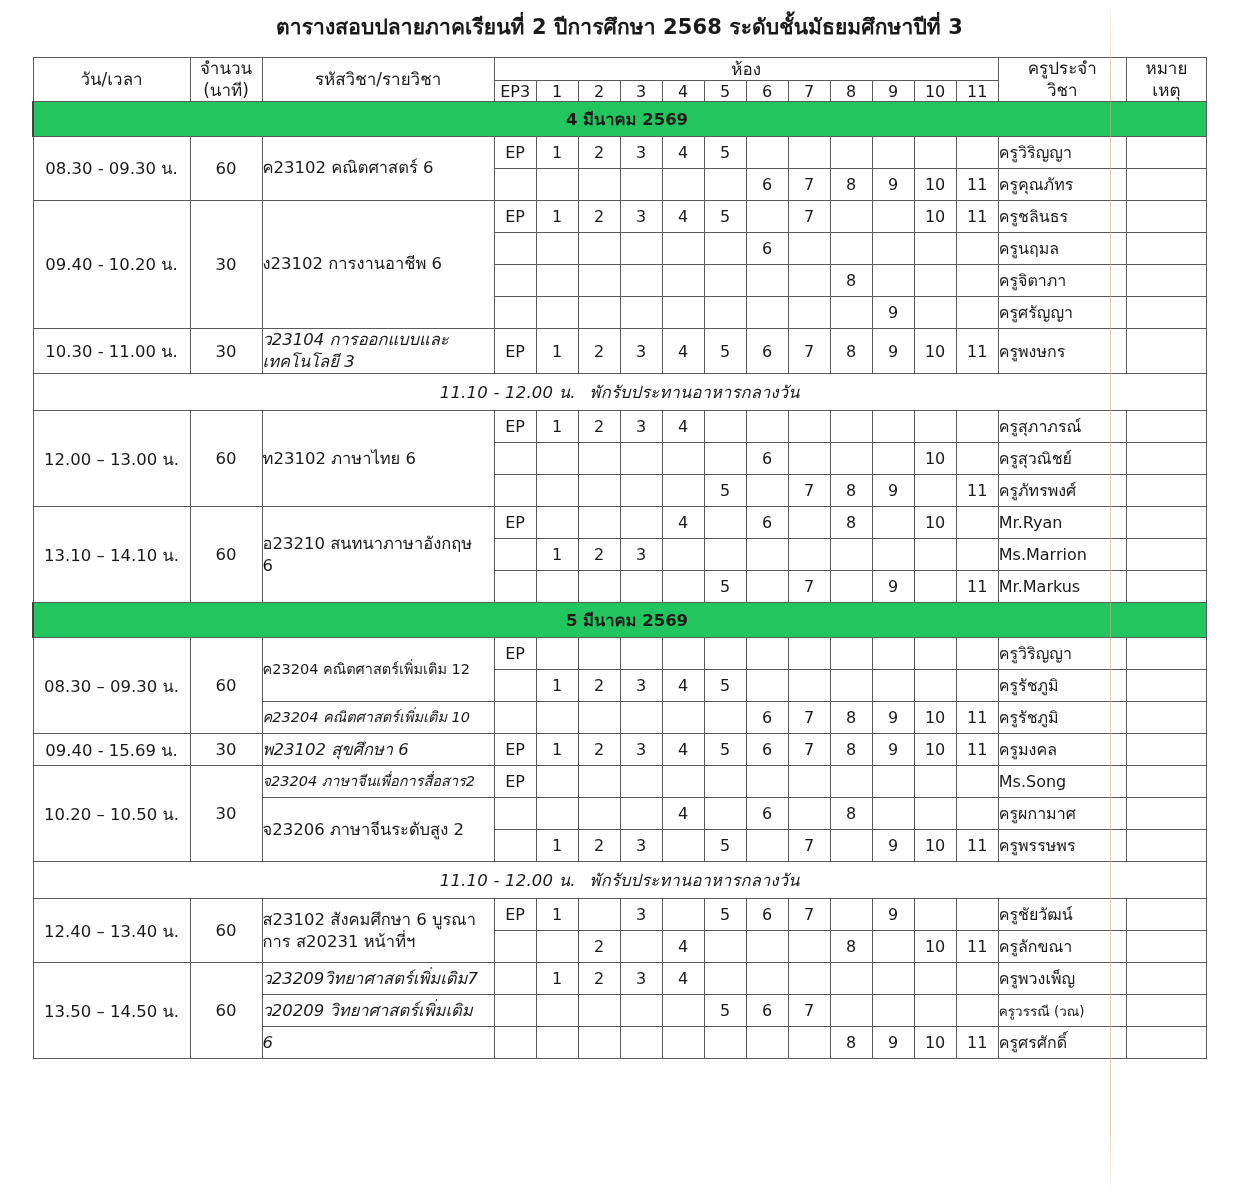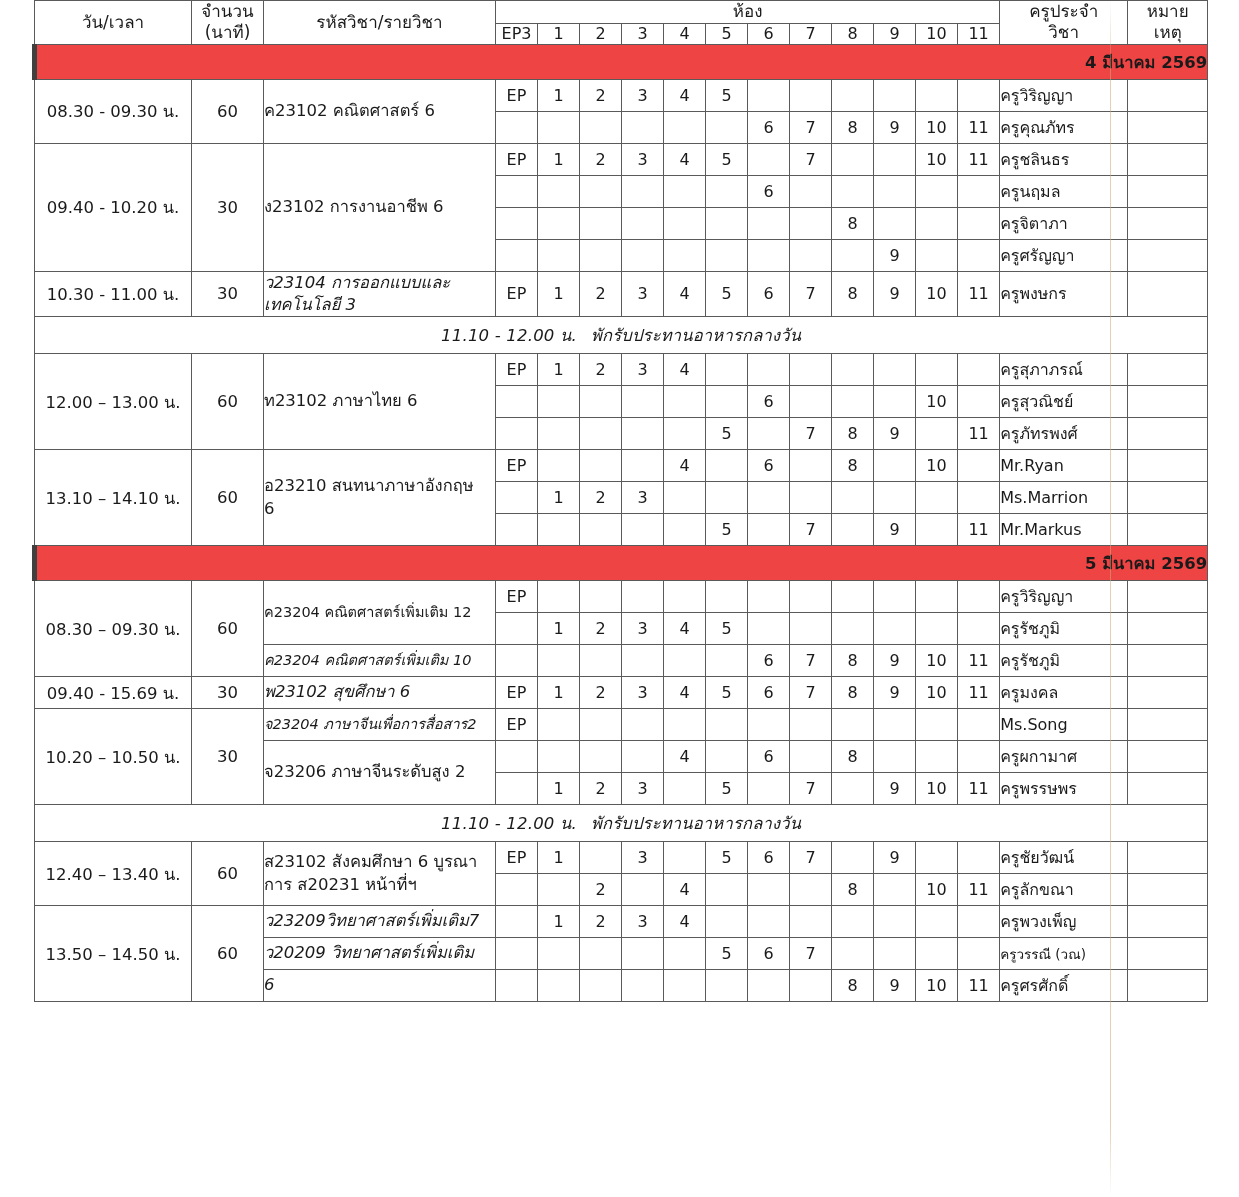--- a/index.html
+++ b/index.html
@@ -95,27 +95,27 @@
     text-align: left;
     font-size: 16px;
     padding: 2px 2px 2px 6px;
     white-space: nowrap;
     overflow: hidden;
   }
   td.teacher.small { font-size: 13.5px; }
   td.note { }
 
   tr.date-row td {
-    background: #ef4444;
+    background: #22c55e;
     font-weight: bold;
     font-size: 16.5px;
-    text-align: right;
+    text-align: center;
     padding: 4px 0 4px 14px;
     height: 24px;
-    border-left: 5px solid #404040;
+    border-left: 2px solid #404040;
     border-right: 1px solid #5a5a5a;
   }
   tr.lunch-row td {
     text-align: center;
     font-style: italic;
     font-size: 16.5px;
     padding: 5px 0;
     letter-spacing: 0.2px;
   }
   .lunch-time { margin-right: 14px; }
@@ -127,20 +127,21 @@
     height: 1197px;
     background: linear-gradient(to bottom, rgba(214,186,150,0.0) 0%, rgba(208,170,120,0.55) 6%, rgba(208,170,120,0.55) 94%, rgba(214,186,150,0.0) 100%);
     pointer-events: none;
   }
 </style>
 </head>
 <body>
 
 <div class="page">
 
+  <div class="doc-title">ตารางสอบปลายภาคเรียนที่ 2 ปีการศึกษา 2568 ระดับชั้นมัธยมศึกษาปีที่ 3</div>
 
   <table class="schedule">
     <colgroup>
       <col class="c-time">
         <col class="c-min">
         <col class="c-subj">
       <col class="c-room">
         <col class="c-room">
         <col class="c-room">
         <col class="c-room">

